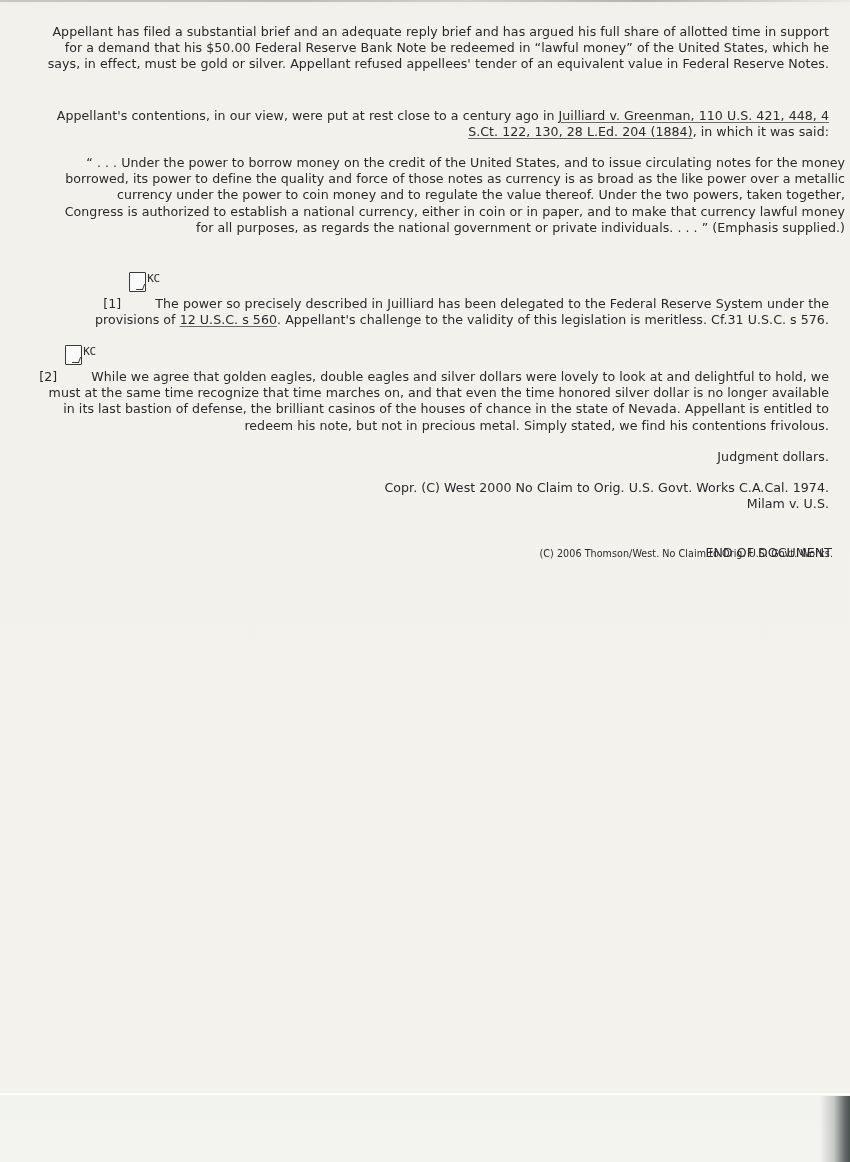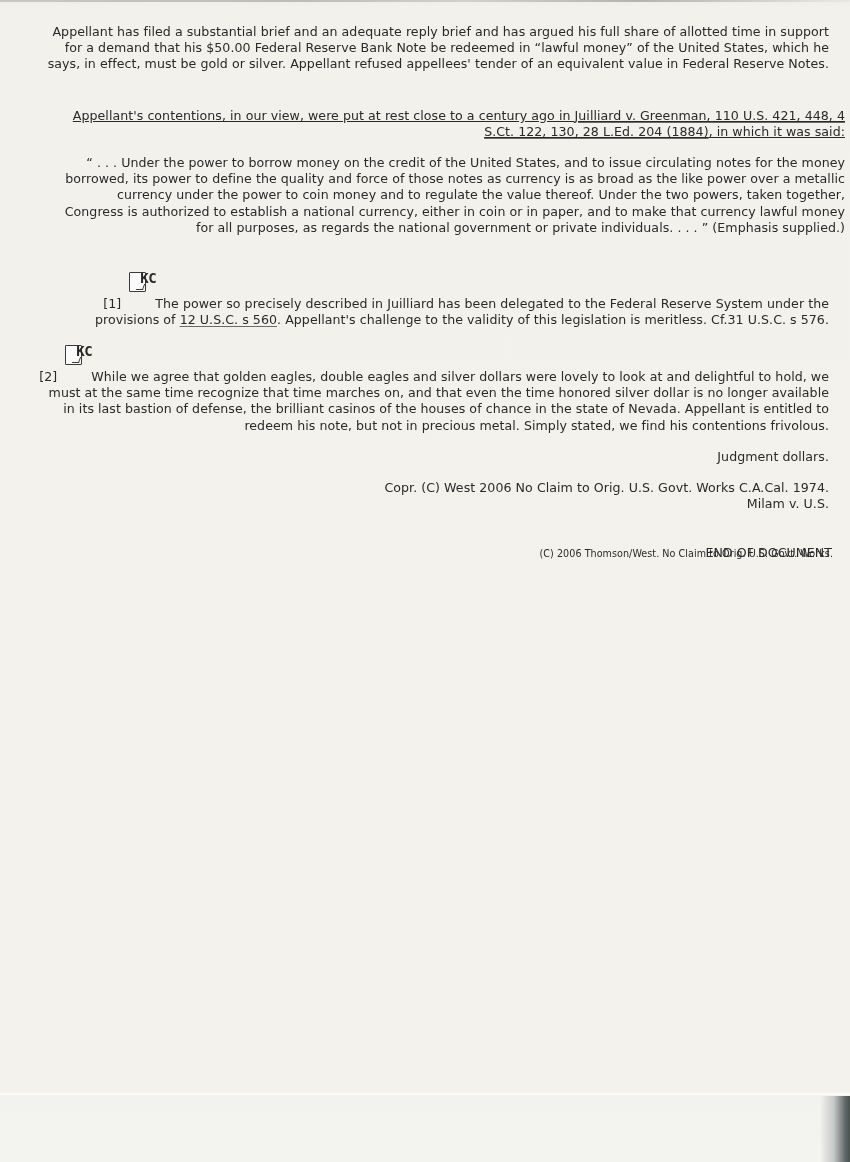--- a/index.html
+++ b/index.html
@@ -49,21 +49,21 @@
     top: 24px;
     width: 790px;
     font-size: 12.6px;
     line-height: 16.2px;
     letter-spacing: 0.05px;
   }
   p {
     margin: 0;
   }
   .p1 { position: absolute; left: 0; top: 0; width: 790px; }
-  .p2 { position: absolute; left: 16px; top: 84px; width: 790px; text-decoration: underline; }
+  .p2 { position: absolute; left: 0; top: 84px; width: 790px; }
   .p3 { position: absolute; left: 16px; top: 131px; width: 790px; }
   .p4 { position: absolute; left: 0; top: 268px; width: 790px; }
   .p5 { position: absolute; left: 0; top: 341px; width: 790px; }
   .p6 { position: absolute; left: 0; top: 425px; width: 790px; }
   .p7 { position: absolute; left: 0; top: 456px; width: 790px; }
   .p8 { position: absolute; left: 3px; top: 521px; width: 790px; }
   .link {
     color: #2a2a2a;
     text-decoration: underline;
     text-decoration-color: #6a6a6a;
@@ -95,24 +95,24 @@
   .kc-icon::before {
     content: "";
     position: absolute;
     left: 0; top: -1px;
     width: 14px;
     height: 2px;
     border-top: 1.5px dotted #3a3a3a;
   }
   .kc-text {
     position: absolute;
-    left: 10px; top: 1px;
+    left: 17px; top: 1px;
     font-family: "DejaVu Sans Mono", monospace;
-    font-size: 14px;
-    font-weight: bold;
+    font-size: 11px;
+    font-weight: normal;
     line-height: 9px;
     letter-spacing: -0.5px;
     color: #2a2a2a;
   }
   .kc-curl {
     position: absolute;
     right: 1px; bottom: 1px;
     width: 6px; height: 5px;
     border-right: 1.5px solid #3a3a3a;
     border-bottom: 1.5px solid #3a3a3a;
@@ -150,21 +150,21 @@
           </span></span><span>The power so precisely described in Juilliard has been delegated to the Federal Reserve System under the provisions of </span><a class="link">12 U.S.C. s 560</a><span>. Appellant's challenge to the validity of this legislation is meritless. Cf.31 U.S.C. s 576.</span></p>
 
     <p class="p5"><a class="link fn-num">[2]</a><span class="kc-wrap"><span class="kc-icon">
             <span class="kc-text">KC</span>
             <span class="kc-curl"></span>
           </span></span><span>While we agree that golden eagles, double eagles and silver dollars were lovely to look at and delightful to hold, we must at the same time recognize that time marches on, and that even the time honored silver dollar is no longer available in its last bastion of defense, the brilliant casinos of the houses of chance in the state of Nevada. Appellant is entitled to redeem his note, but not in precious metal. Simply stated, we find his contentions frivolous.</span></p>
 
     <p class="p6">Judgment dollars.</p>
 
     <div class="p7">
-      <div>Copr. (C) West 2006 No Claim to Orig. U.S. Govt. Works C.A.Cal. 1974.</div>
+      <div>Copr. (C) West 2000 No Claim to Orig. U.S. Govt. Works C.A.Cal. 1974.</div>
       <div>Milam v. U.S.</div>
     </div>
 
     <p class="p8">END OF DOCUMENT</p>
   </div>
 
   <div class="footer">(C) 2006 Thomson/West. No Claim to Orig. U.S. Govt. Works.</div>
 </div>
 
 </body></html>

